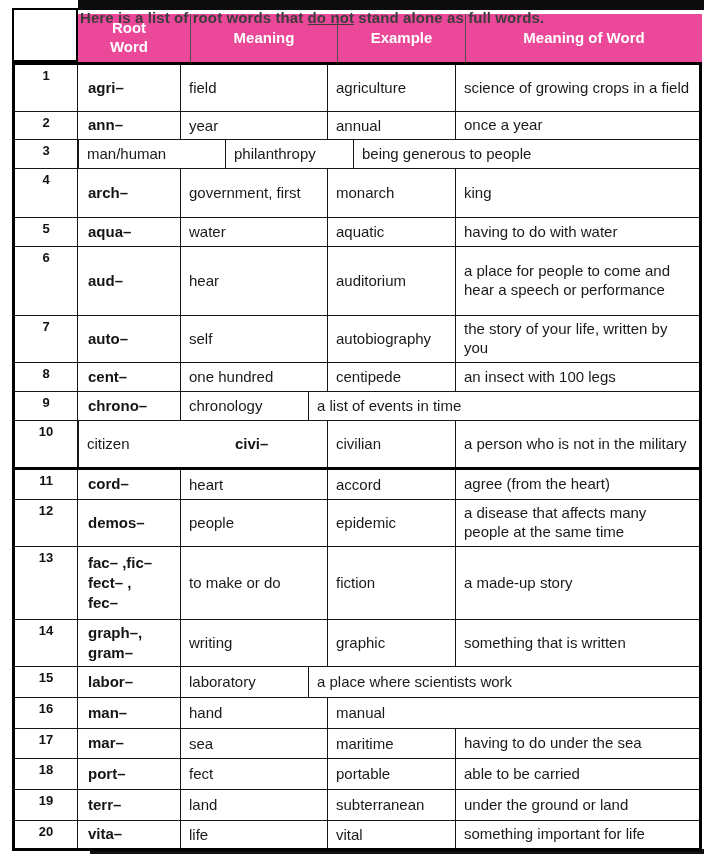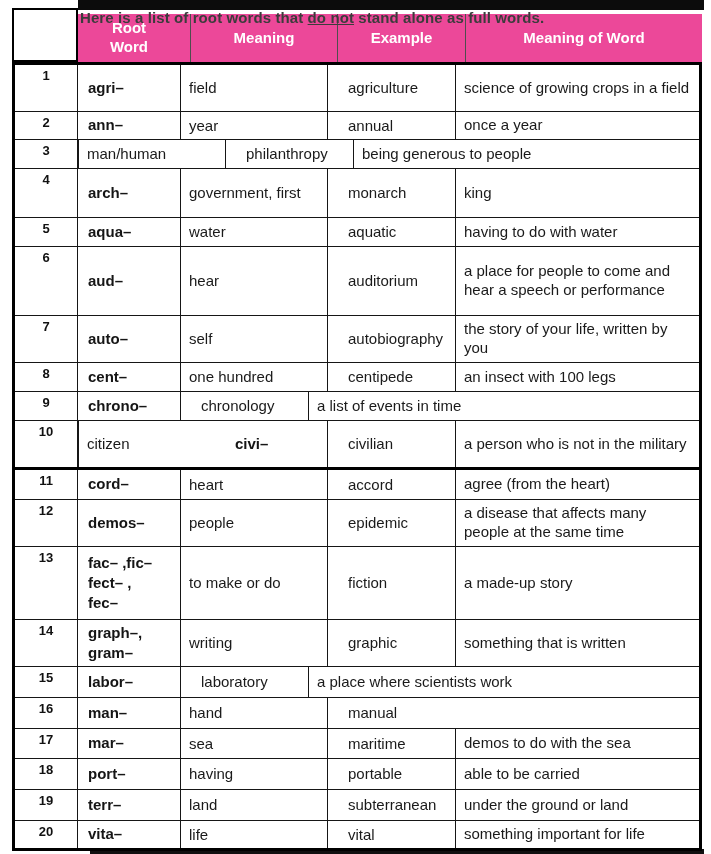--- a/index.html
+++ b/index.html
@@ -38,21 +38,21 @@
   .cell{
     box-sizing:border-box;color:#1a1a1a;font-size:15px;
     display:flex;align-items:center;height:100%;
   }
   .c-num{
     width:63px;justify-content:center;align-items:flex-start;padding-top:3px;
     font-weight:bold;font-size:13px;border-right:1px solid #161616;color:#111;
   }
   .c-root{width:102px;font-weight:bold;padding-left:10px;white-space:pre-line;line-height:1.35;color:#151515;}
   .c-meaning{width:147px;border-left:1px solid #161616;padding:2px 4px 2px 8px;line-height:1.2;}
-  .c-example{width:128px;border-left:1px solid #161616;padding:2px 4px 2px 20px;line-height:1.2;}
+  .c-example{width:128px;border-left:1px solid #161616;padding:2px 4px 2px 8px;line-height:1.2;}
   .c-mow{flex:1;border-left:1px solid #161616;padding:3px 6px 3px 8px;line-height:1.25;}
   .bottom-band{position:absolute;left:90px;top:849px;width:614px;height:5px;background:#101010;}
 </style>
 </head>
 <body>
 
 <div class="top-band"></div>
 
 <div class="page-title"><span>Here is a list of root words that </span><span class="title-underline">do not</span><span> stand alone as full words.</span></div>
 
@@ -194,27 +194,27 @@
     <div class="cell c-root">man–</div>
     <div class="cell c-meaning">hand</div>
     <div class="cell c-example">manual</div>
   </div>
 
   <div class="row" style="height:29px">
     <div class="cell c-num">17</div>
     <div class="cell c-root">mar–</div>
     <div class="cell c-meaning">sea</div>
     <div class="cell c-example">maritime</div>
-    <div class="cell c-mow">demos to do with the sea</div>
+    <div class="cell c-mow">having to do under the sea</div>
   </div>
 
   <div class="row" style="height:30px">
     <div class="cell c-num">18</div>
     <div class="cell c-root">port–</div>
-    <div class="cell c-meaning">having</div>
+    <div class="cell c-meaning">fect</div>
     <div class="cell c-example">portable</div>
     <div class="cell c-mow">able to be carried</div>
   </div>
 
   <div class="row" style="height:30px">
     <div class="cell c-num">19</div>
     <div class="cell c-root">terr–</div>
     <div class="cell c-meaning">land</div>
     <div class="cell c-example">subterranean</div>
     <div class="cell c-mow">under the ground or land</div>

